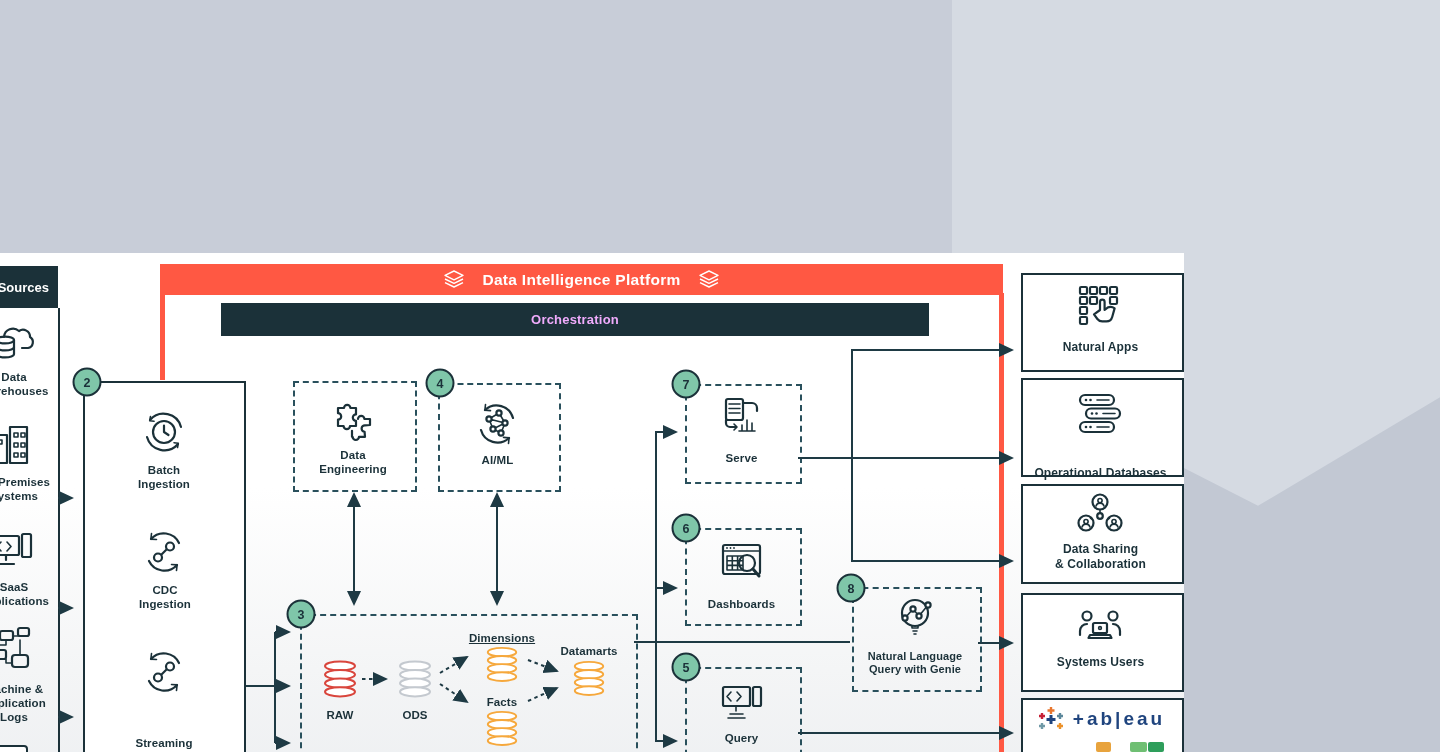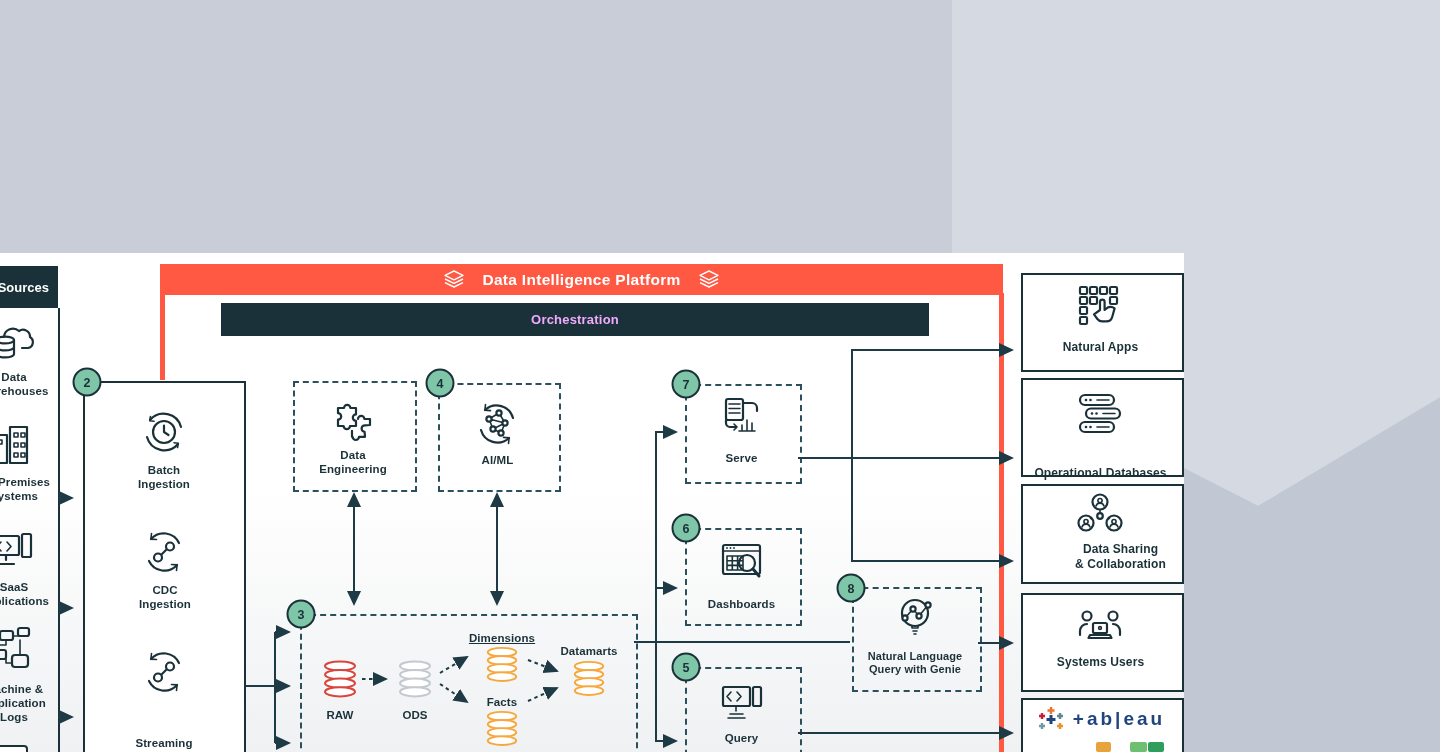--- a/index.html
+++ b/index.html
@@ -350,21 +350,21 @@
       <circle cx="11" cy="31" r="7.5"></circle>
       <circle cx="11" cy="29.6" r="2.1" class="thin"></circle>
         <path d="M7 35a4.2 4.2 0 0 1 8 0" class="thin"></path>
       <circle cx="39" cy="31" r="7.5"></circle>
       <circle cx="39" cy="29.6" r="2.1" class="thin"></circle>
         <path d="M35 35a4.2 4.2 0 0 1 8 0" class="thin"></path>
       <path d="M25 17.5v4M17 27l-1.5-.8M33 27l1.5-.8" class="thin"></path>
       <circle cx="25" cy="24" r="2.8" fill="#fff"></circle>
     </svg>
   </div>
-  <div class="lbl big" style="left:1021px;top:542px;width:159px;z-index:5;margin-left:20px;">Data Sharing
+  <div class="lbl big" style="left:1021px;top:542px;width:159px;z-index:5;">Data Sharing
 &amp; Collaboration</div>
 
   <div class="solidbox rightbox" style="top:593px;height:95px;"></div>
   <div class="iconwrap" style="left:1075px;top:607px;width:50px;z-index:5;">
     <svg class="ic" width="50" height="40" viewBox="0 0 50 40" stroke-width="2">
       <circle cx="12" cy="9" r="4.5"></circle>
       <path d="M5 28v-4a7 7 0 0 1 7-7"></path>
       <circle cx="38" cy="9" r="4.5"></circle>
       <path d="M45 28v-4a7 7 0 0 0-7-7"></path>
       <rect x="18" y="16" width="14" height="10" rx="1.5"></rect>

